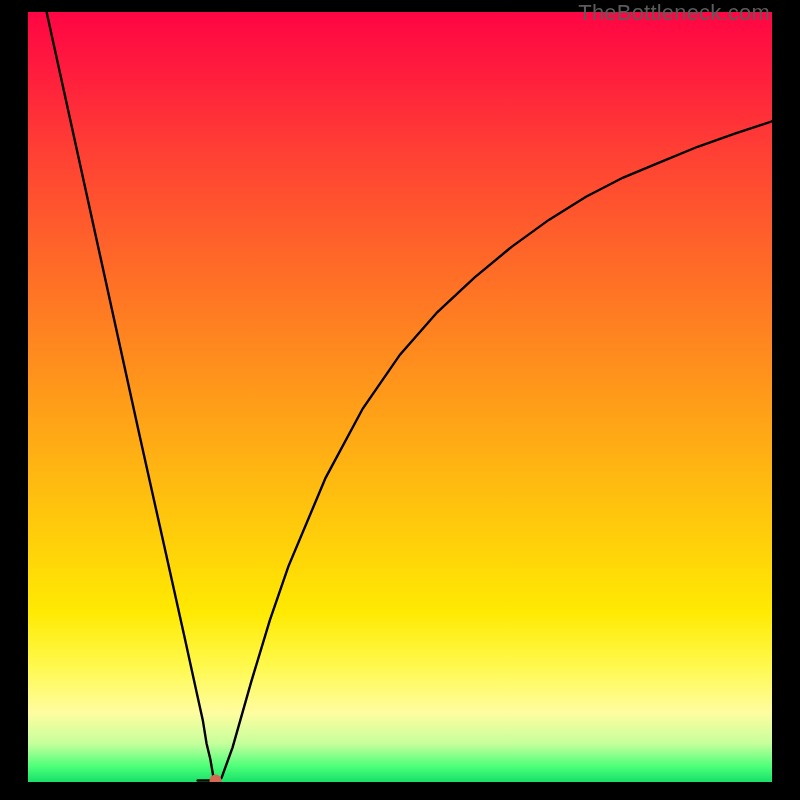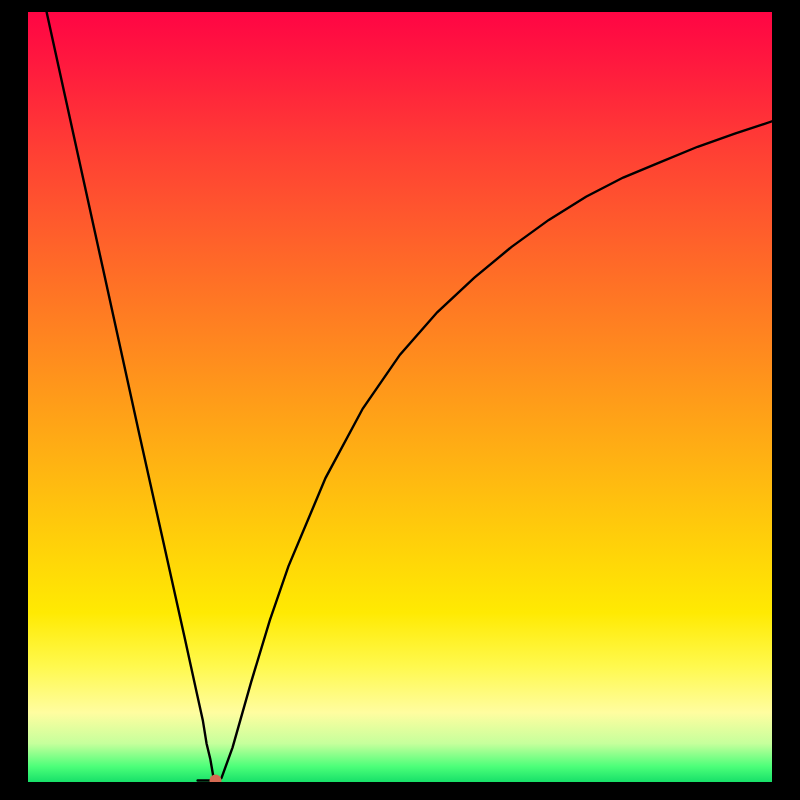--- a/index.html
+++ b/index.html
@@ -61,13 +61,14 @@
 
 <div class="frame">
   <div class="plot">
     <svg viewBox="0 0 744 770" preserveAspectRatio="none">
       <path id="left-branch" fill="none" stroke="#000" stroke-width="2.4" stroke-linecap="round" d="M18.60 0.00 L37.20 84.70 L74.40 254.10 L111.60 423.50 L133.92 523.60 L156.24 623.70 L168.89 681.45 L174.84 708.40 L178.56 731.50 L182.28 746.90 L186.00 768.46"></path>
       <path id="valley-floor" fill="none" stroke="#000" stroke-width="2.4" stroke-linecap="round" d="M169.63 768.46 L185.26 768.46"></path>
       <path id="right-branch" fill="none" stroke="#000" stroke-width="2.4" stroke-linecap="round" d="M193.44 766.15 L204.60 735.35 L223.20 669.90 L241.80 608.30 L260.40 554.40 L297.60 465.85 L334.80 396.55 L372.00 342.65 L409.20 300.30 L446.40 265.65 L483.60 234.85 L520.80 207.90 L558.00 184.80 L595.20 165.55 L632.40 150.15 L669.60 134.75 L706.80 121.66 L744.00 109.34"></path>
       <circle id="marker" cx="187.49" cy="768.46" r="6" fill="#D46A52"></circle>
     </svg>
   </div>
+  <div class="watermark">TheBottleneck.com</div>
 </div>
 
 </body></html>

